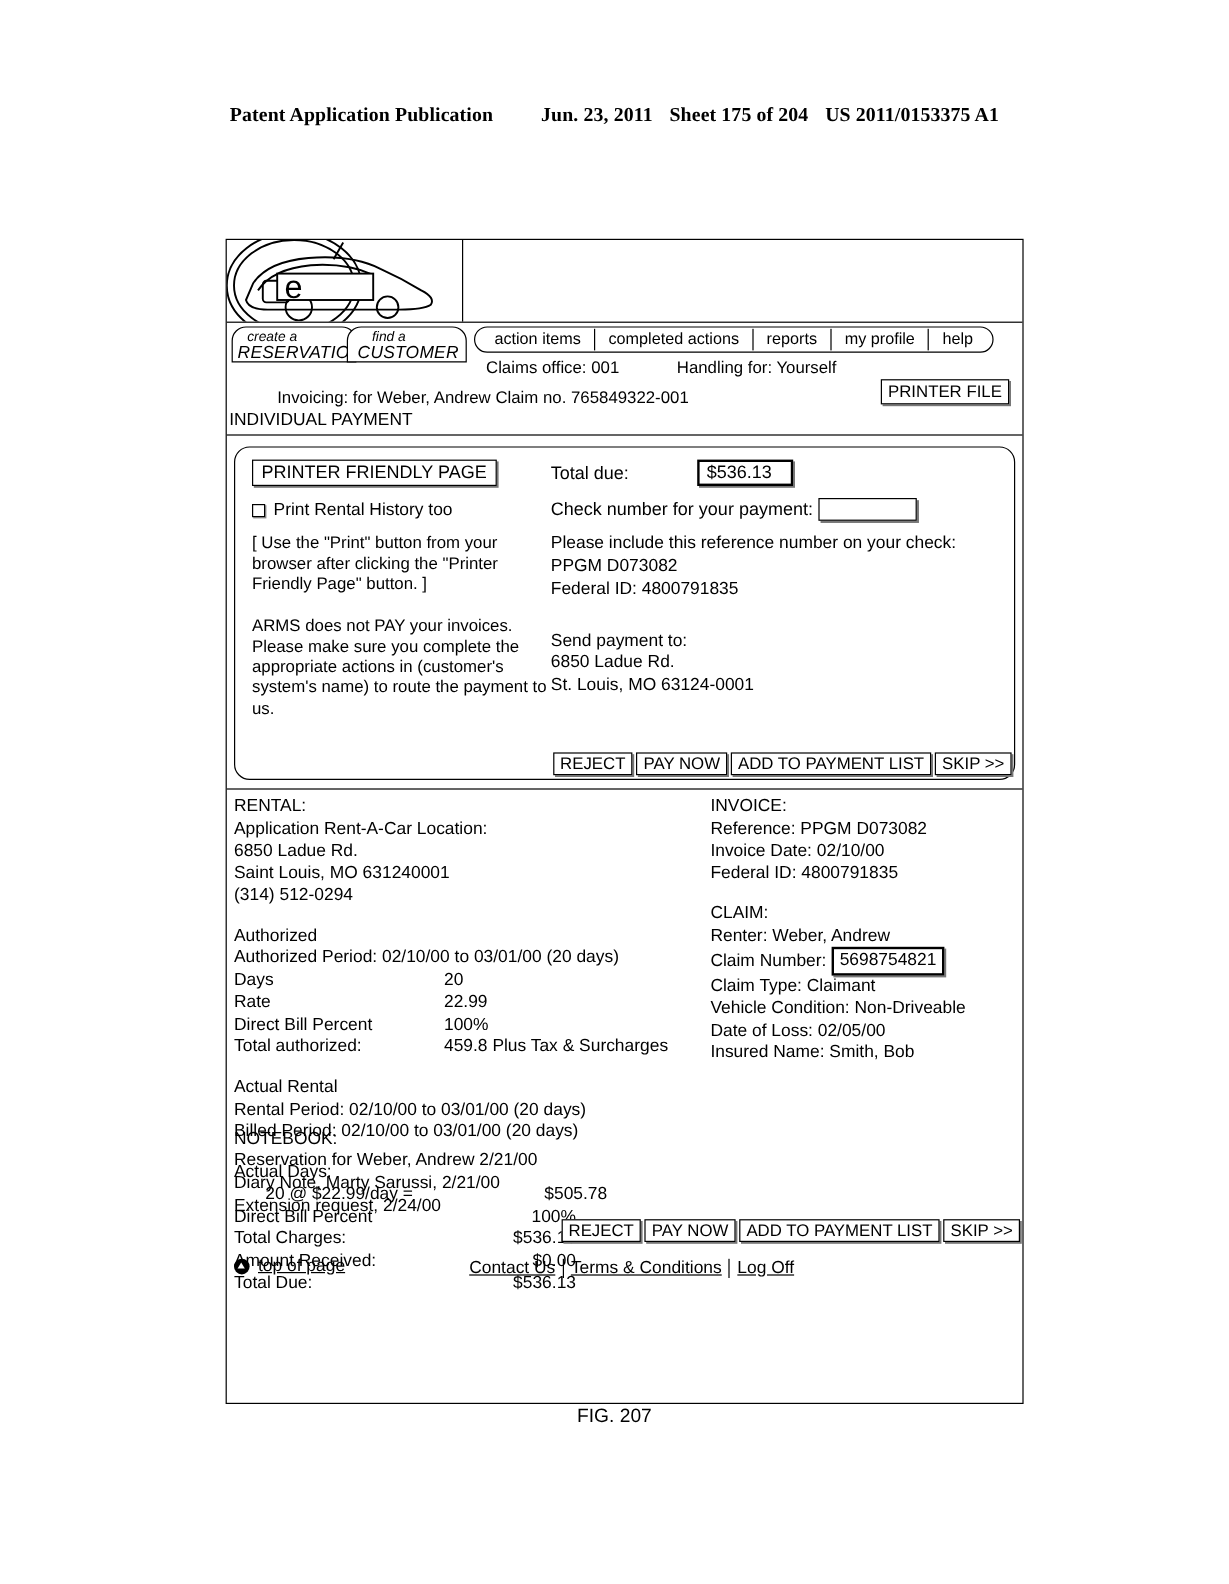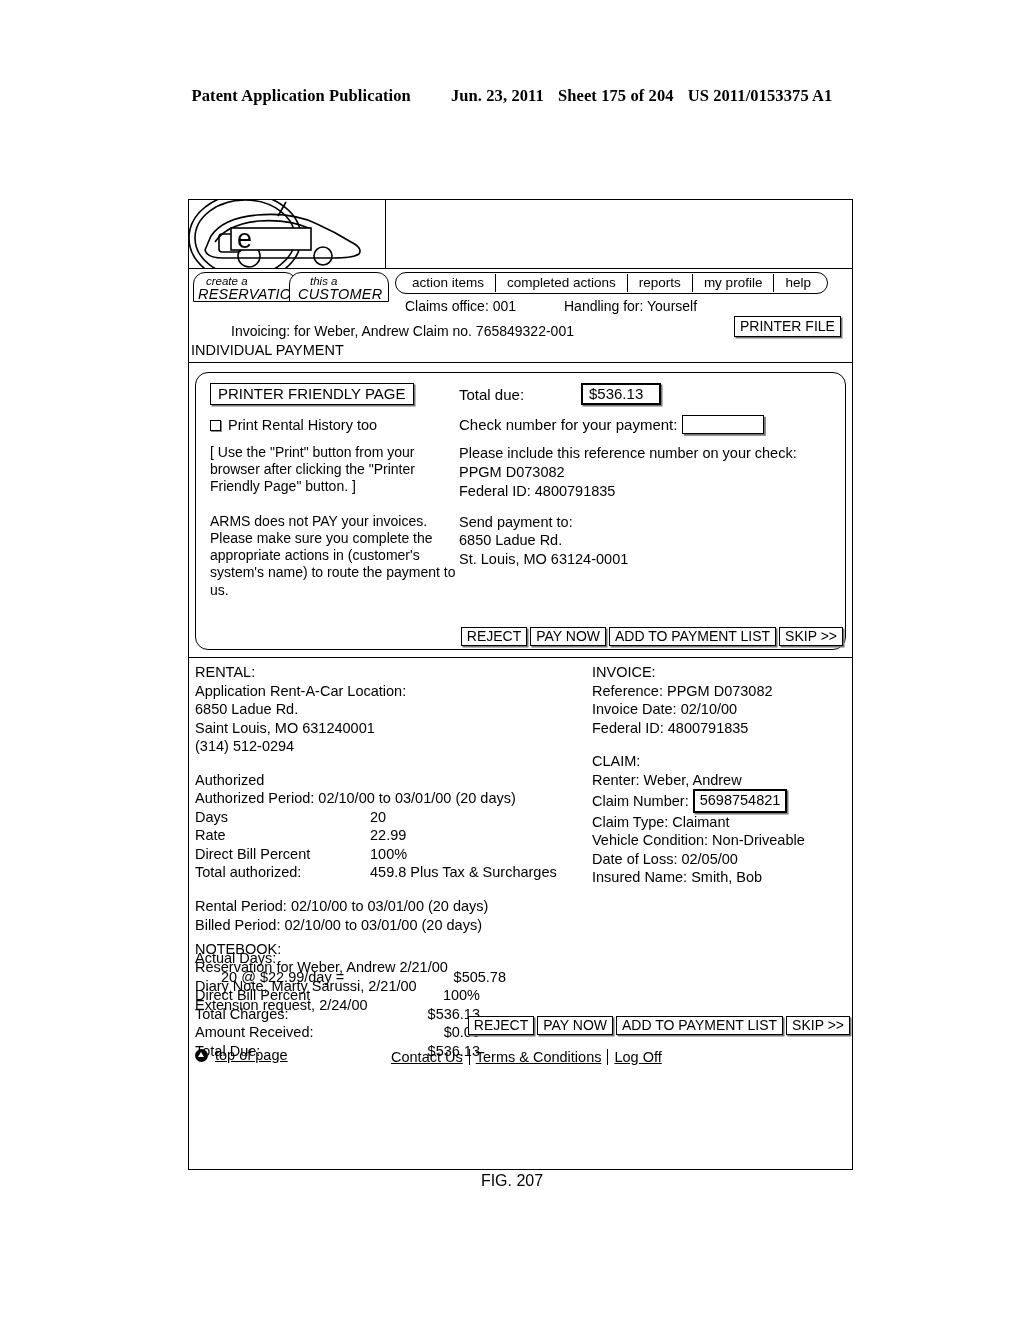--- a/index.html
+++ b/index.html
@@ -125,21 +125,21 @@
   .tot-field{
     border:2px solid #000;padding:0px 8px 1px 6px;font-size:15px;
     background:#fff;min-width:62px;box-shadow:1.5px 1.5px 0 #777;
   }
   .check-row{display:flex;align-items:center;margin-top:10px;font-size:15px;}
   .check-field{
     border:1.8px solid #000;width:82px;height:19px;margin-left:5px;
     background:#fff;box-shadow:1.8px 1.8px 0 #777;box-sizing:border-box;
   }
   .ref-blk{font-size:14.5px;line-height:1.3;margin-top:10px;}
-  .send-blk{font-size:14.5px;line-height:1.3;margin-top:12px;}
+  .send-blk{font-size:14.5px;line-height:1.3;margin-top:24px;}
   .abtn{
     border:1.5px solid #000;background:#fff;font-size:14px;
     padding:0px 5px 1px 5px;white-space:nowrap;
     box-shadow:1.5px 1.5px 0 #777;
   }
   .pp-btnrow{position:absolute;right:2px;bottom:3px;display:flex;gap:3px;}
 
   
   .details{
     position:relative;margin-top:7px;border-top:1.5px solid #000;
@@ -227,21 +227,21 @@
     </div>
   </div>
 
   <div class="navstrip">
 
     <div class="tab-pill tab-res">
       <div class="t1">create a</div>
       <div class="t2">RESERVATION</div>
     </div>
     <div class="tab-pill tab-cus">
-      <div class="t1">this a</div>
+      <div class="t1">find a</div>
       <div class="t2">CUSTOMER</div>
     </div>
 
     <div class="navtabs">
       <div class="nt">action items</div>
       <div class="nt">completed actions</div>
       <div class="nt">reports</div>
       <div class="nt">my profile</div>
       <div class="nt">help</div>
     </div>
@@ -320,20 +320,21 @@
           <span class="k">Direct Bill Percent</span>
           <span class="v">100%</span>
         </div>
         <div class="kv">
           <span class="k">Total authorized:</span>
           <span class="v">459.8 Plus Tax &amp; Surcharges</span>
         </div>
       </div>
 
       <div class="blk sp">
+        <div>Actual Rental</div>
         <div>Rental Period: 02/10/00 to 03/01/00 (20 days)</div>
         <div>Billed Period: 02/10/00 to 03/01/00 (20 days)</div>
       </div>
 
       <div class="blk sp">
         <div>Actual Days:</div>
         <div class="kv2">
           <span class="k indent">20 @ $22.99/day =</span>
           <span class="v">$505.78</span>
         </div>

